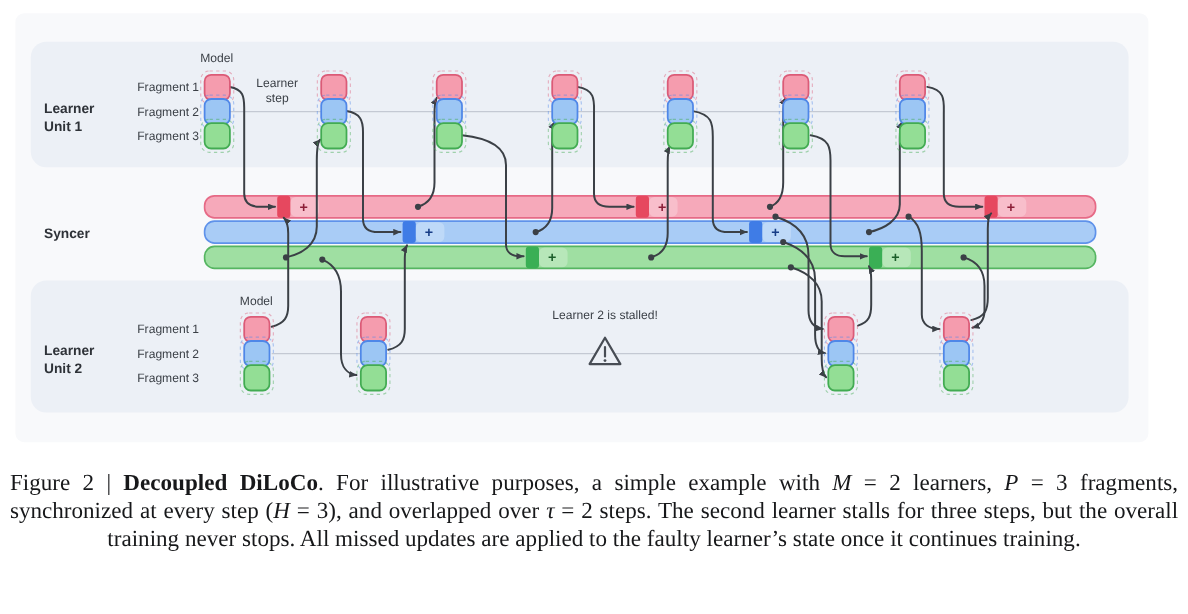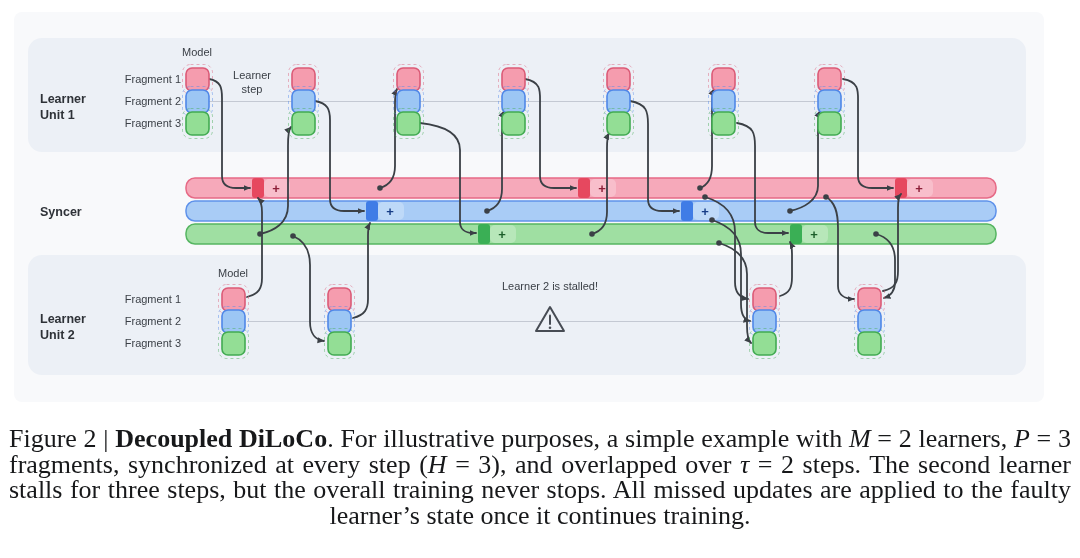--- a/index.html
+++ b/index.html
@@ -4,21 +4,21 @@
 <style>
   html,body{margin:0;padding:0;background:#ffffff;}
   body{width:1080px;height:558px;overflow:hidden;font-family:"Liberation Sans",sans-serif;}
   #figure-area{position:relative;width:1080px;height:420px;}
   svg text{font-family:"Liberation Sans","DejaVu Sans",sans-serif;}
   figcaption{
     display:block;
     width:1062px;
     padding:6px 9px 0 9px;
     font-family:"Liberation Serif","DejaVu Serif",serif;
-    font-size:26px;
+    font-size:21px;
     line-height:25.6px;
     color:#17181a;
     text-align:justify;
     text-align-last:center;
   }
   figcaption .b{font-weight:700;}
   figcaption .i{font-style:italic;}
 </style>
 </head>
 <body>

